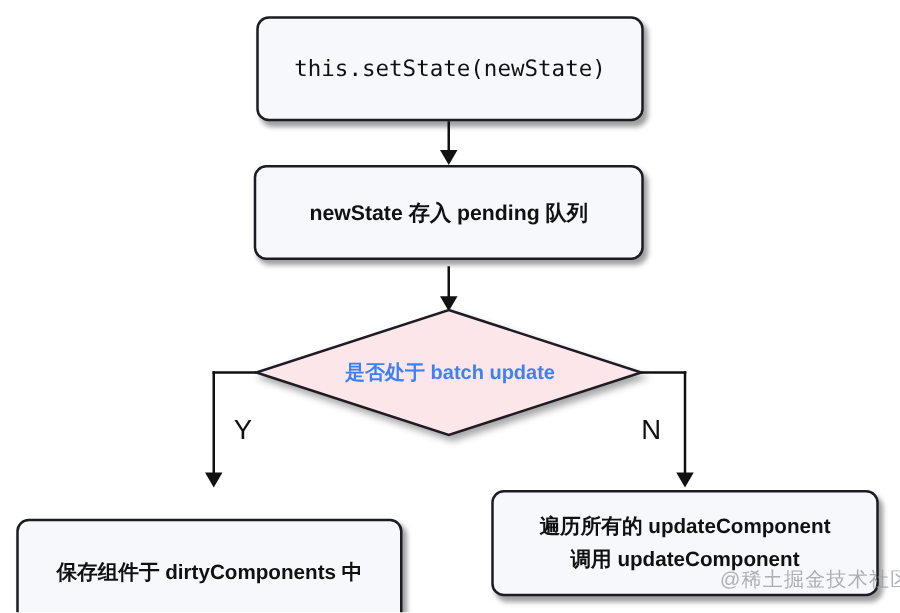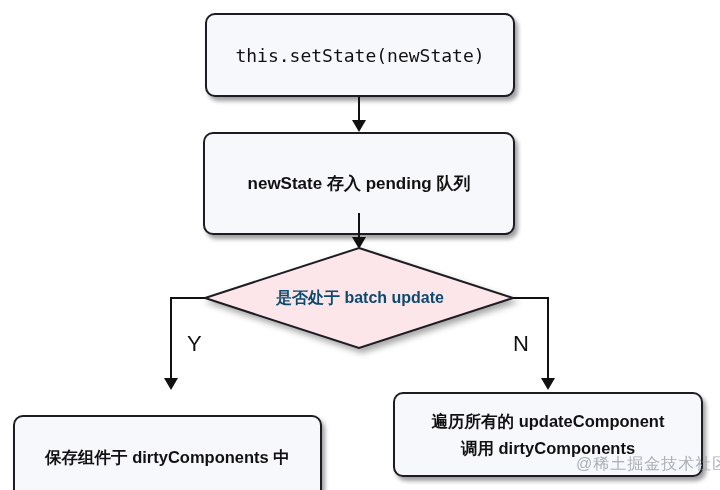--- a/index.html
+++ b/index.html
@@ -45,21 +45,21 @@
   }
   .diamond-svg { position: absolute; overflow: visible; }
   .diamond-label {
     position: absolute;
     display: flex;
     align-items: center;
     justify-content: center;
     text-align: center;
     font-weight: bold;
     font-size: 16px;
-    color: #0c4a6e;
+    color: #3b82f6;
   }
   .branch-label {
     position: absolute;
     font-size: 22px;
     color: #111111;
     font-weight: 400;
   }
   .watermark {
     position: absolute;
     left: 576px;
@@ -76,21 +76,21 @@
 
 <div class="canvas">
 
   <div class="node mono" style="left:205px; top:13px; width:310px; height:84px;">
     <span>this.setState(newState)</span>
   </div>
 
   <div class="vline" style="left:358px; top:97px; height:24px;"></div>
   <div class="arrowhead-down" style="left:352px; top:120px;"></div>
 
-  <div class="node boldtext" style="left:203px; top:132px; width:312px; height:103px;">
+  <div class="node boldtext" style="left:203px; top:132px; width:312px; height:76px;">
     <span>newState 存入 pending 队列</span>
   </div>
 
   <div class="vline" style="left:358px; top:213px; height:25px;"></div>
   <div class="arrowhead-down" style="left:352px; top:237px;"></div>
 
   <svg class="diamond-svg" style="left:203px; top:247px; width:312px; height:102px;" viewBox="0 0 312 102">
     <polygon points="156,1 310,51 156,101 2,51" stroke="#1c1c22" stroke-width="2" style="filter: drop-shadow(3px 4px 3px rgba(0,0,0,0.35));" fill="#fce6ea"></polygon>
   </svg>
   <div class="diamond-label" style="left:240px; top:272px; width:240px; height:52px;">是否处于 batch update</div>
@@ -104,18 +104,18 @@
   <div class="vline" style="left:547px; top:297px; height:82px;"></div>
   <div class="arrowhead-down" style="left:541px; top:378px;"></div>
   <div class="branch-label" style="left:513px; top:331px;">N</div>
 
   <div class="node smallbold" style="left:13px; top:415px; width:309px; height:86px;">
     <span>保存组件于 dirtyComponents 中</span>
   </div>
 
   <div class="node smallbold multiline" style="left:393px; top:392px; width:310px; height:85px; flex-direction:column;">
     <div>遍历所有的 updateComponent</div>
-    <div>调用 dirtyComponents</div>
+    <div>调用 updateComponent</div>
   </div>
 
   <div class="watermark">@稀土掘金技术社区</div>
 
 </div>
 
 </body></html>

